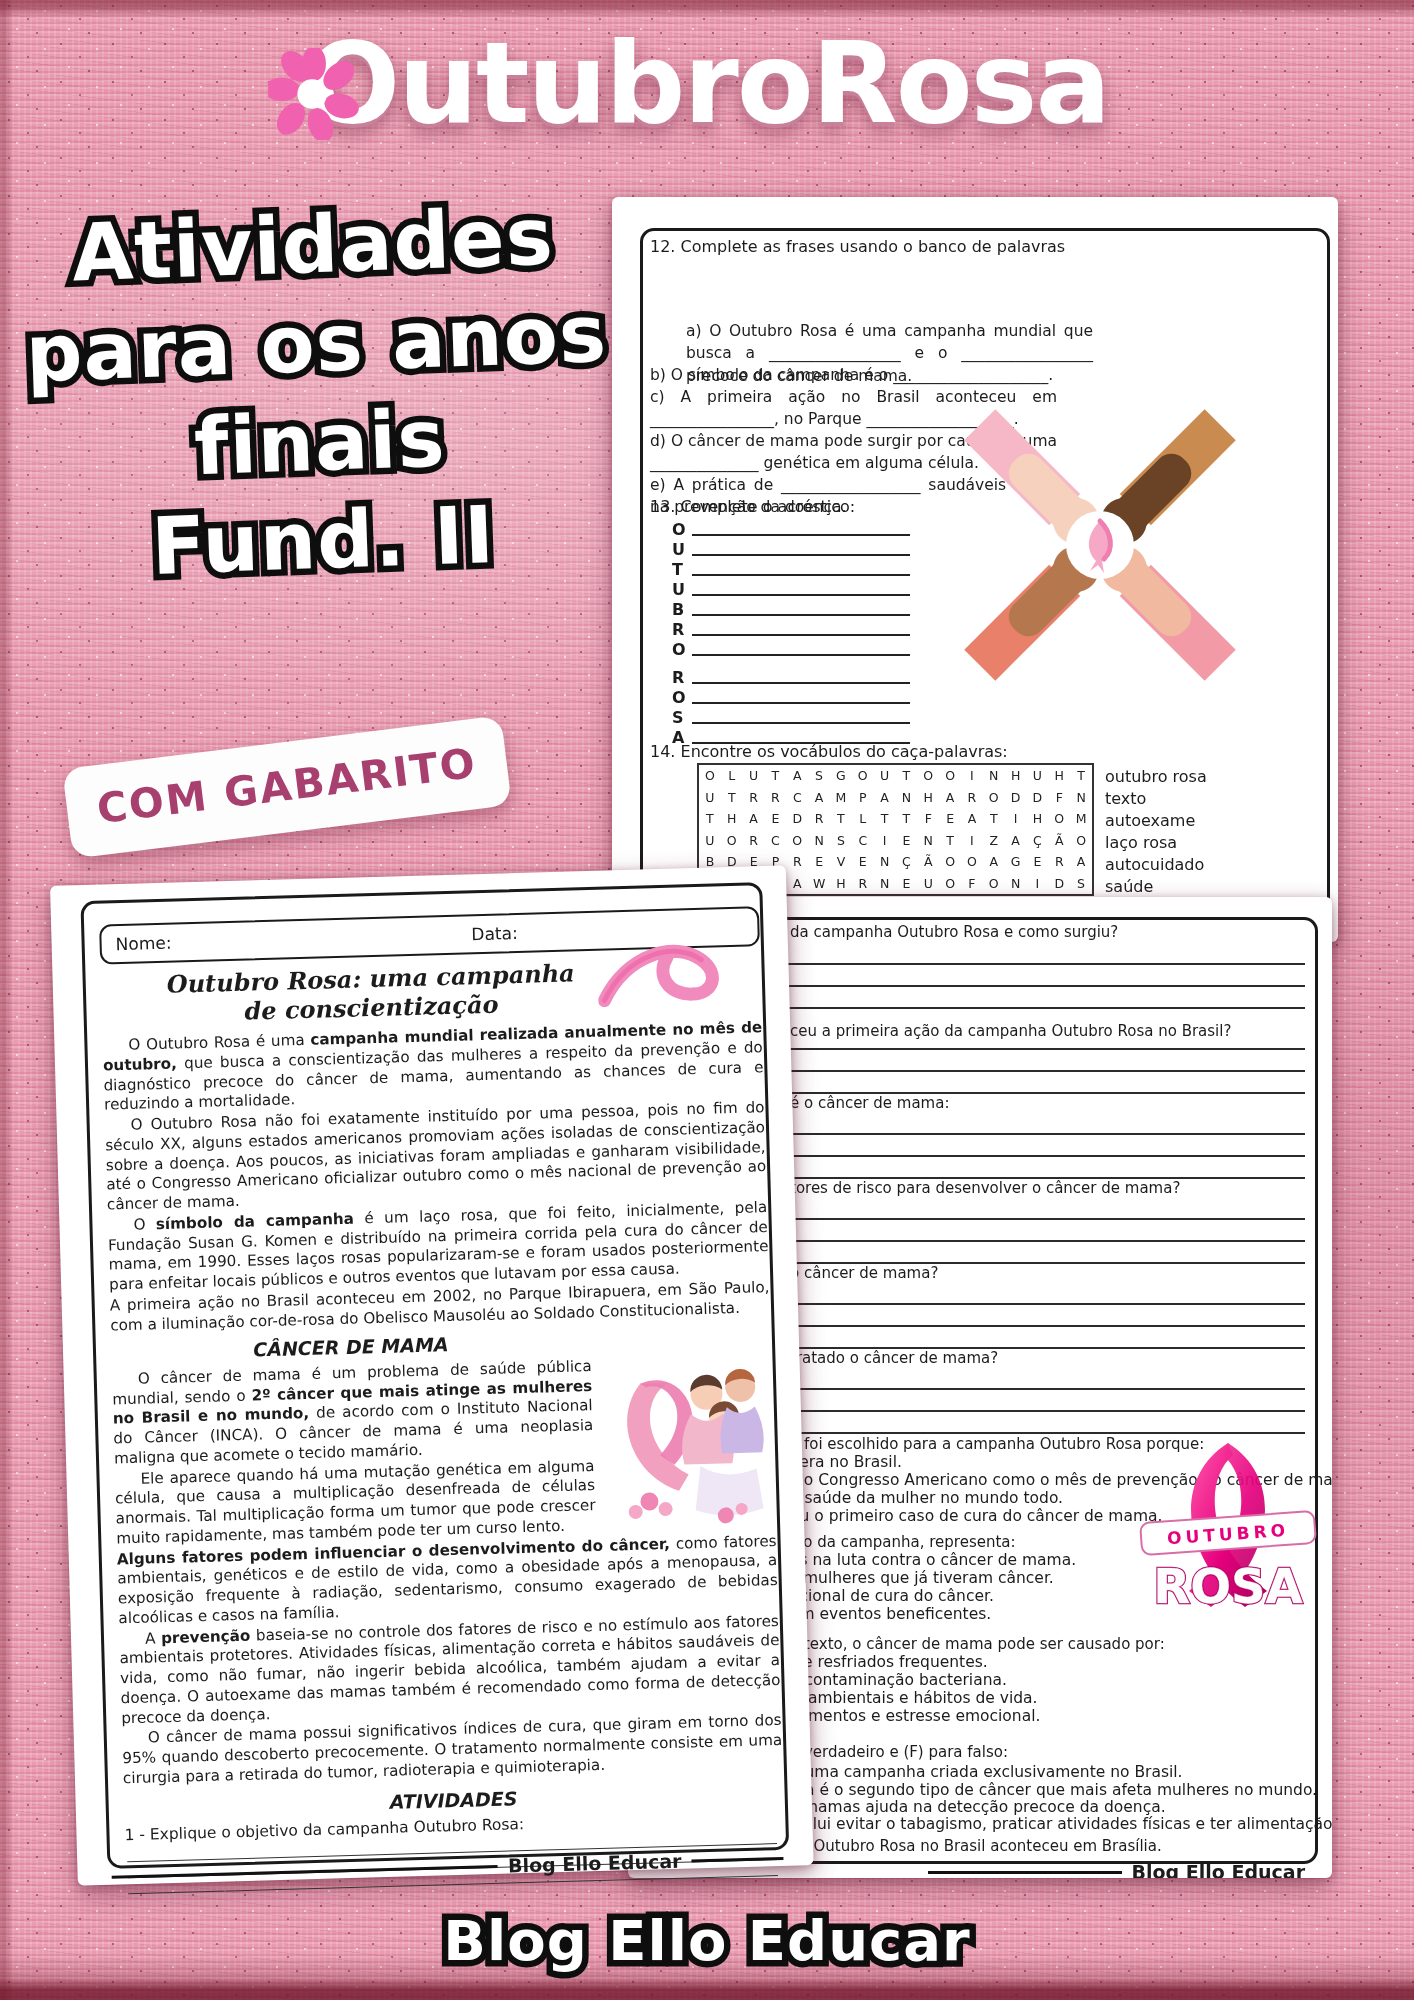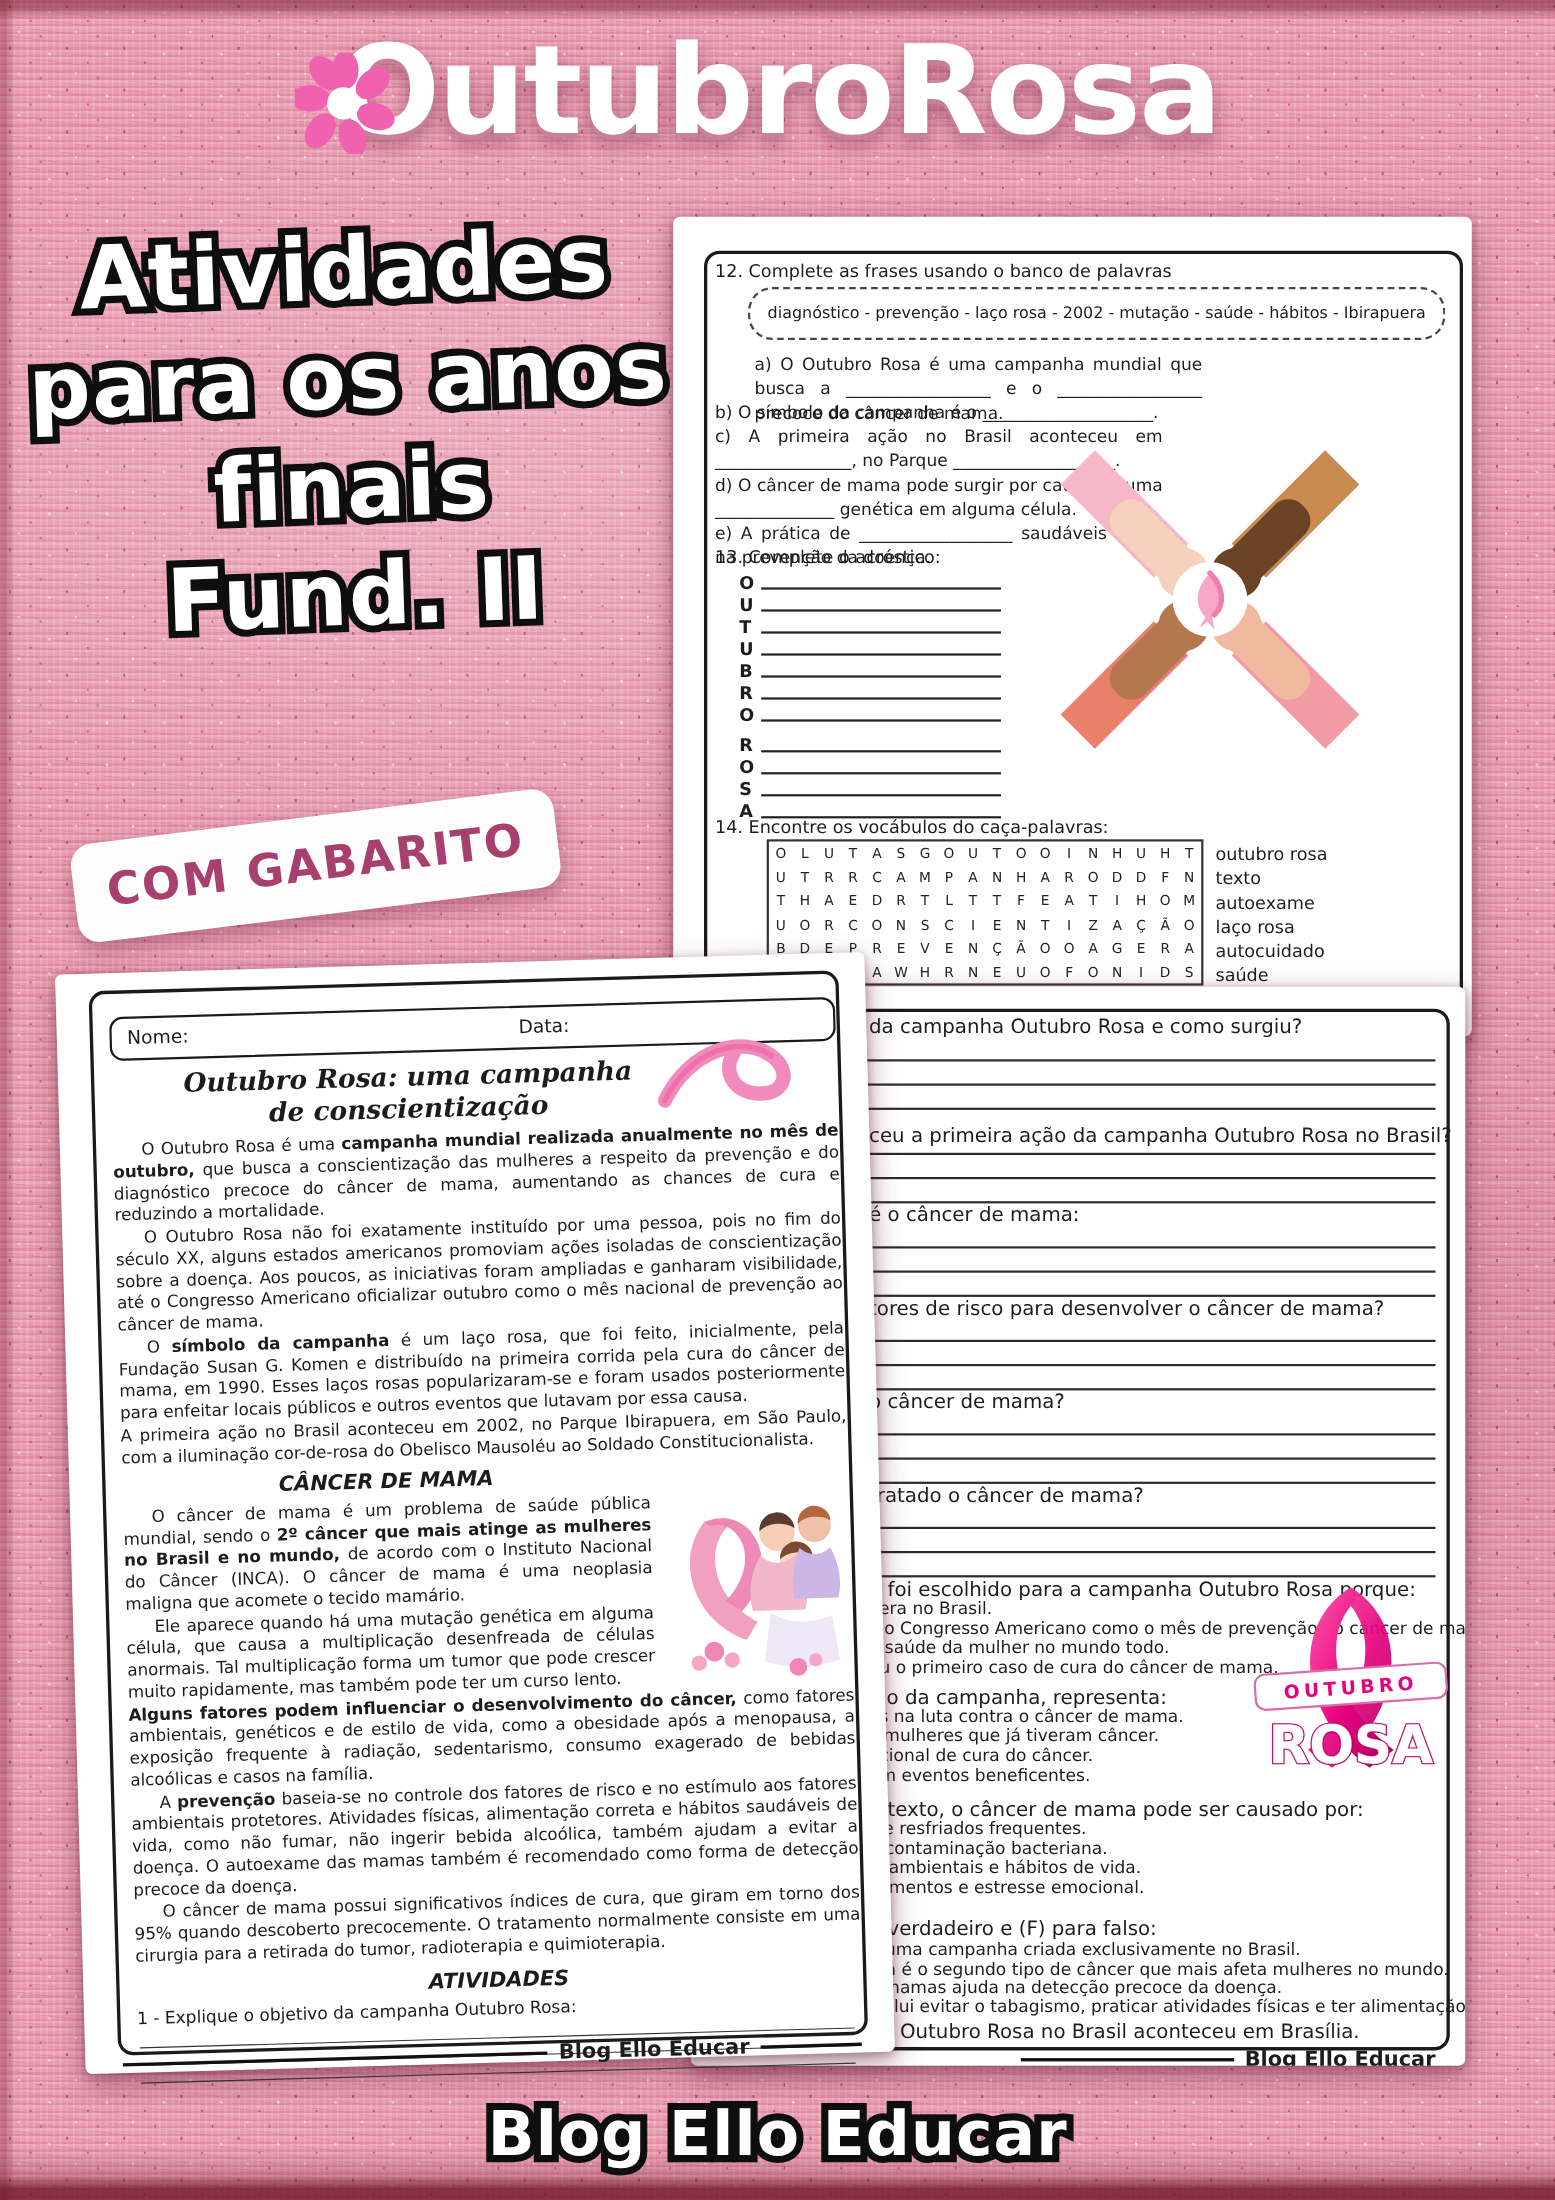--- a/index.html
+++ b/index.html
@@ -58,21 +58,21 @@
   .acr-letter{font-size:16px;font-weight:600;width:20px;}
   .acr-line{width:218px;border-bottom:2px solid #222;margin-bottom:3px;}
   .ws-grid{position:absolute;left:85px;top:566px;width:393px;border:2px solid #333;
     display:grid;grid-template-columns:repeat(18,1fr);}
   .ws-cell{height:21.5px;display:flex;align-items:center;justify-content:center;font-size:12.5px;color:#222;}
   .ws-word{position:absolute;left:493px;font-size:16px;}
   .hands{position:absolute;left:338px;top:188px;}
   
   .middle-page{left:628px;top:897px;width:704px;height:981px;z-index:3;overflow:hidden;}
   .mp-frame{position:absolute;left:30px;top:20px;width:654px;height:941px;border:3px solid #1a1a1a;border-radius:14px;}
-  .mp-q{position:absolute;left:162px;font-size:18px;white-space:nowrap;}
+  .mp-q{position:absolute;left:162px;font-size:15px;white-space:nowrap;}
   .mp-o{position:absolute;left:162px;font-size:15.5px;white-space:nowrap;}
   .mp-line{position:absolute;left:80px;width:597px;height:0;border-bottom:2px solid #2b2b2b;}
   .mp-footer{position:absolute;left:300px;top:964px;width:377px;display:flex;align-items:center;gap:10px;}
   .mp-footer .rule{flex:1;border-bottom:3px solid #111;}
   .mp-footer .txt{font-size:19px;font-weight:700;}
   .rosa-logo{position:absolute;left:505px;top:540px;}
   
   .front-page{left:50px;top:886px;width:736px;height:1000px;z-index:4;transform:rotate(-1.6deg);transform-origin:0 0;}
   .fp-frame{position:absolute;left:30px;top:16px;width:676px;height:962px;border:3px solid #1a1a1a;border-radius:14px;}
   .fp-namebox{position:absolute;left:48px;top:40px;width:656px;height:36px;border:2.5px solid #1a1a1a;border-radius:12px;
@@ -129,23 +129,20 @@
   <span class="bubble" data-text="Fund. II">Fund. II</span>
 </div>
 
 <div class="badge">
   <span>COM GABARITO</span>
 </div>
 
 <div class="page back-page ink">
   <div class="bp-frame"></div>
   <div class="bp-h" style="top:40px;text-align:center;">12. Complete as frases usando o banco de palavras</div>
-  <div class="wordbank">
-    <span>diagnóstico - prevenção - laço rosa - 2002 - mutação - saúde - hábitos - Ibirapuera</span>
-  </div>
   <div id="bp-items">
       <div class="bp-item" style="top: 123px; margin-left: 36px;">a) O Outubro Rosa é uma campanha mundial que busca a _________________ e o _________________ precoce do câncer de mama.</div>
       <div class="bp-item" style="top: 167px;">b) O símbolo da campanha é o ____________________.</div>
       <div class="bp-item" style="top: 189px;">c) A primeira ação no Brasil aconteceu em ________________, no Parque ___________________.</div>
       <div class="bp-item" style="top: 233px;">d) O câncer de mama pode surgir por causa de uma ______________ genética em alguma célula.</div>
       <div class="bp-item" style="top: 277px;">e) A prática de __________________ saudáveis ajuda na prevenção da doença.</div>
     </div>
   <div class="bp-h" style="top:300px;">13. Complete o acróstico:</div>
   <div id="acrostic">
       <div class="acr-row" style="top: 323px;">

